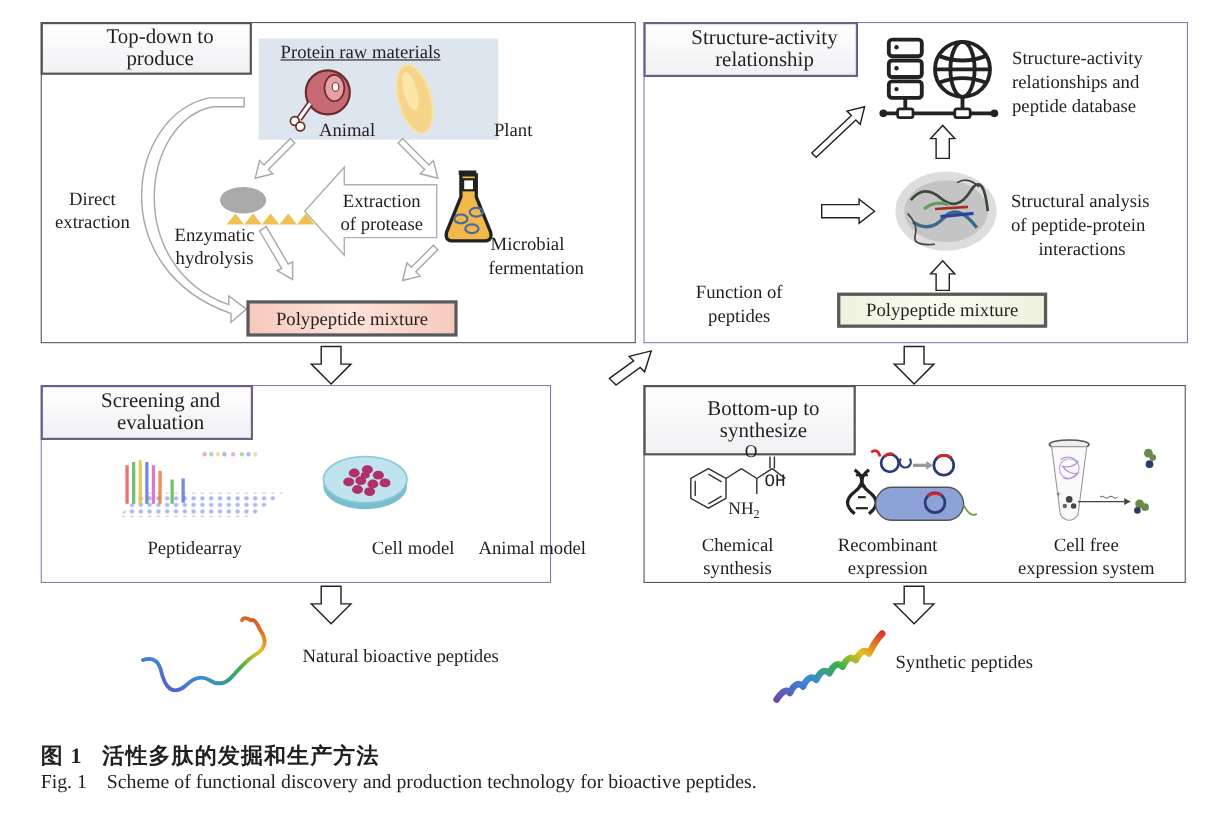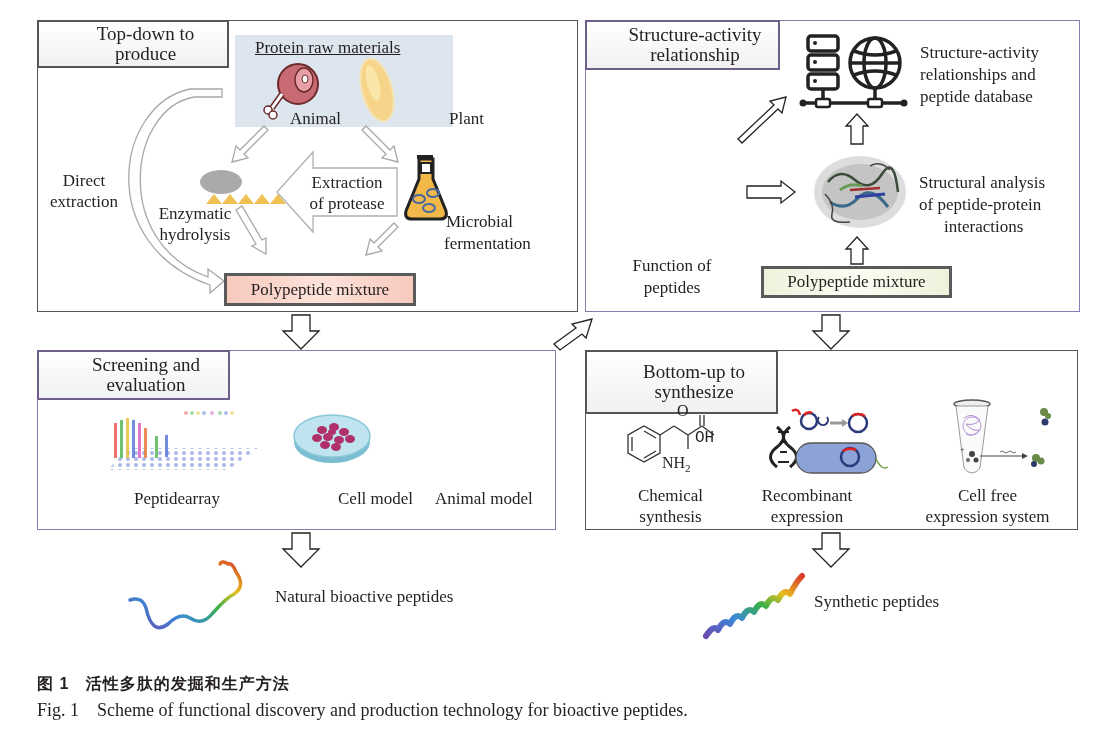--- a/index.html
+++ b/index.html
@@ -1,35 +1,35 @@
 <!DOCTYPE html>
 <html><head>
 <meta charset="utf-8">
 <style>
   html, body { margin:0; padding:0; background:#ffffff; }
   body { width:1100px; height:746px; position:relative; overflow:hidden;
          font-family:"Liberation Serif", "DejaVu Serif", serif; color:#231f20; }
   .panel { position:absolute; background:#fff; border:1.5px solid #6b6b8a; box-sizing:border-box; }
   .panel.tl { left:37px; top:20px; width:541px; height:292px; border-color:#555; }
   .panel.tr { left:585px; top:20px; width:495px; height:292px; border-color:#8080b0; }
-  .panel.bl { left:37px; top:350px; width:519px; height:180px; border-color:#8080b0; }
+  .panel.bl { left:37px; top:350px; width:464px; height:180px; border-color:#8080b0; }
   .panel.br { left:585px; top:350px; width:493px; height:180px; border-color:#555; }
   .tag { position:absolute; left:-1px; top:-1px; background:linear-gradient(#ffffff,#f1f1f4);
          border:2px solid #555; box-sizing:border-box; text-align:center;
          font-size:19px; line-height:20px; display:flex; align-items:center; justify-content:center;padding-left:25px; }
   .tag.purple { border-color:#6e5f8a; }
   .lbl { position:absolute; font-size:17px; line-height:21px; white-space:nowrap; }
   .lbl.c { text-align:center; }
   .mixbox { position:absolute; box-sizing:border-box; border:3px solid #5a5a5a;
             font-size:17px; display:flex; align-items:center; justify-content:center; }
   .mixbox.pink { background:linear-gradient(90deg,#f7c9bd,#fde3da 50%,#f7c9bd); }
   .mixbox.green { background:linear-gradient(90deg,#eef2dc,#fbfdf2 50%,#eef2dc); }
   .rawbg { position:absolute; left:235px; top:35px; width:218px; height:92px; background:#dde6ee; }
   svg { position:absolute; overflow:visible; }
-  .cap1 { position:absolute; left:37px; top:674px; font-family:Liberation Sans, sans-serif; font-weight:bold; font-size:16px; letter-spacing:1px; }
+  .cap1 { position:absolute; left:37px; top:674px; font-family:Liberation Serif, serif; font-weight:bold; font-size:20px; letter-spacing:1px; }
   .cap2 { position:absolute; left:37px; top:700px; font-size:18px; }
 </style>
 </head>
 <body>
 
 <div class="panel tl">
   <div class="tag" style="width:192px;height:48px;">Top-down to produce</div>
 </div>
 <div class="rawbg"></div>
 <div class="lbl" style="left:255px;top:37px;text-decoration:underline;">Protein raw materials</div>

